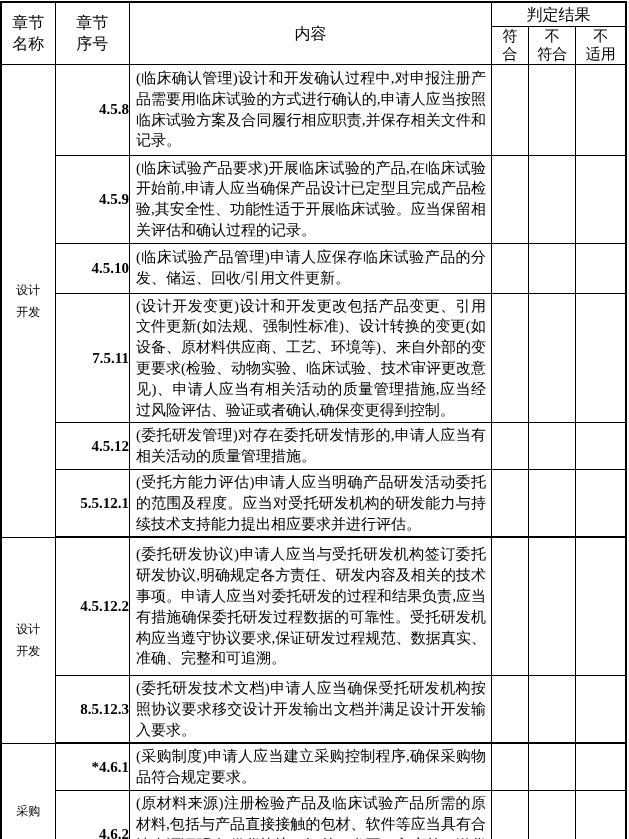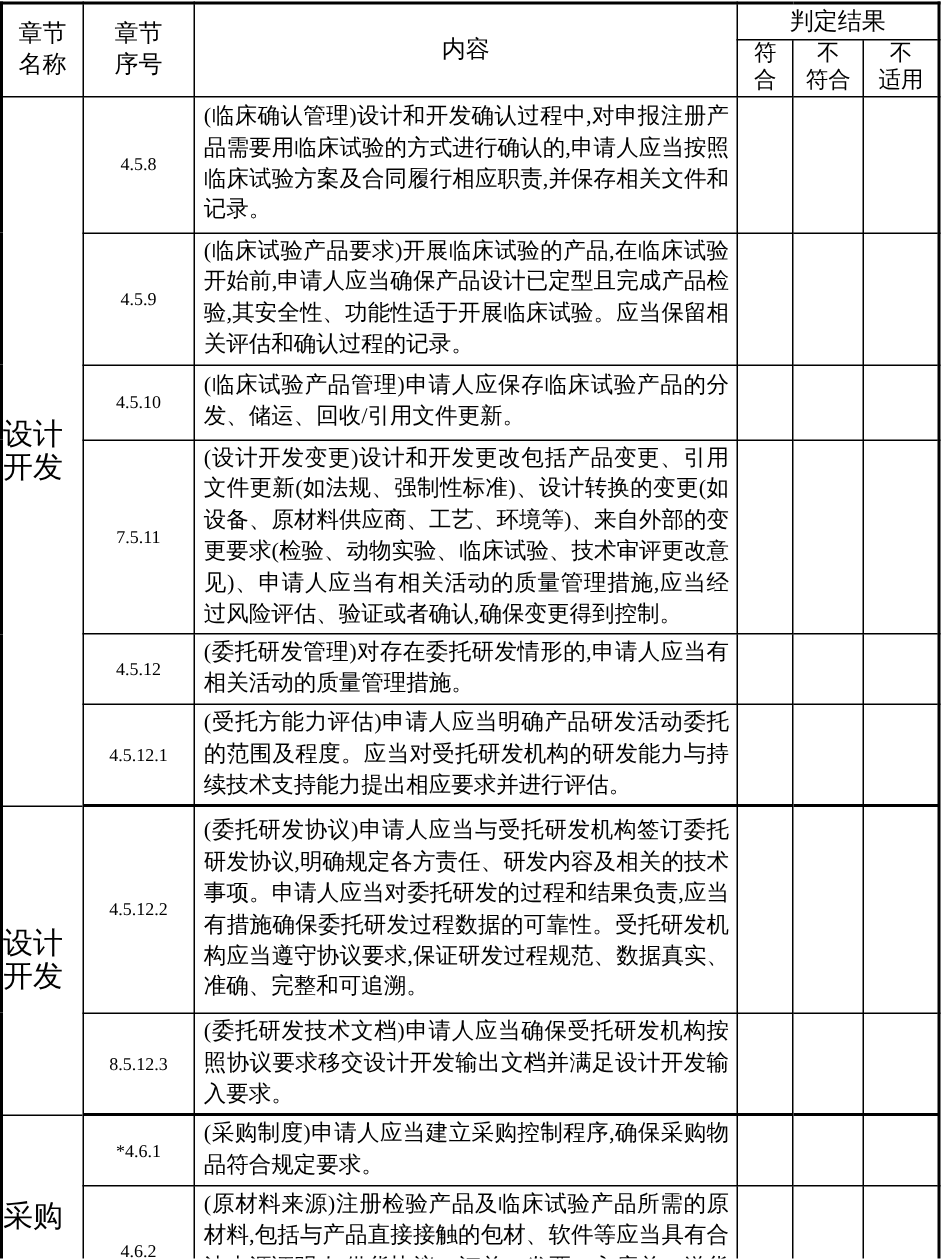--- a/index.html
+++ b/index.html
@@ -42,28 +42,29 @@
   tr.head-sub { height: 38px; }
   th.subhead {
     font-size: 15px;
     line-height: 18px;
   }
   td {
     padding: 0;
     vertical-align: middle;
   }
   td.section-cell {
-    text-align: left;
-    font-size: 20px;
+    text-align: center;
+    font-size: 12px;
     line-height: 22px;
     white-space: pre-line;
   }
   td.code-cell {
-    text-align: center;
-    font-size: 12px;
+    text-align: right;
+    font-size: 15px;
+    font-weight: bold;
   }
   td.content-cell {
     font-size: 15px;
     line-height: 20.8px;
     padding: 2px 5px 2px 6px;
     text-align: justify;
     text-justify: inter-ideograph;
     text-align-last: left;
     vertical-align: middle;
     margin-left: 28px;
@@ -138,21 +139,21 @@
         <td class="result-cell"></td>
       </tr>
       <tr style="height:40px">
         <td class="code-cell">4.5.12</td>
         <td class="content-cell">(委托研发管理)对存在委托研发情形的,申请人应当有相关活动的质量管理措施。</td>
         <td class="result-cell"></td>
         <td class="result-cell"></td>
         <td class="result-cell"></td>
       </tr>
       <tr class="group-end" style="height:56px">
-        <td class="code-cell">4.5.12.1</td>
+        <td class="code-cell">5.5.12.1</td>
         <td class="content-cell">(受托方能力评估)申请人应当明确产品研发活动委托的范围及程度。应当对受托研发机构的研发能力与持续技术支持能力提出相应要求并进行评估。</td>
         <td class="result-cell"></td>
         <td class="result-cell"></td>
         <td class="result-cell"></td>
       </tr>
       <tr style="height:138px">
         <td class="section-cell" rowspan="2">设计
 开发</td>
         <td class="code-cell">4.5.12.2</td>
         <td class="content-cell">(委托研发协议)申请人应当与受托研发机构签订委托研发协议,明确规定各方责任、研发内容及相关的技术事项。申请人应当对委托研发的过程和结果负责,应当有措施确保委托研发过程数据的可靠性。受托研发机构应当遵守协议要求,保证研发过程规范、数据真实、准确、完整和可追溯。</td>

